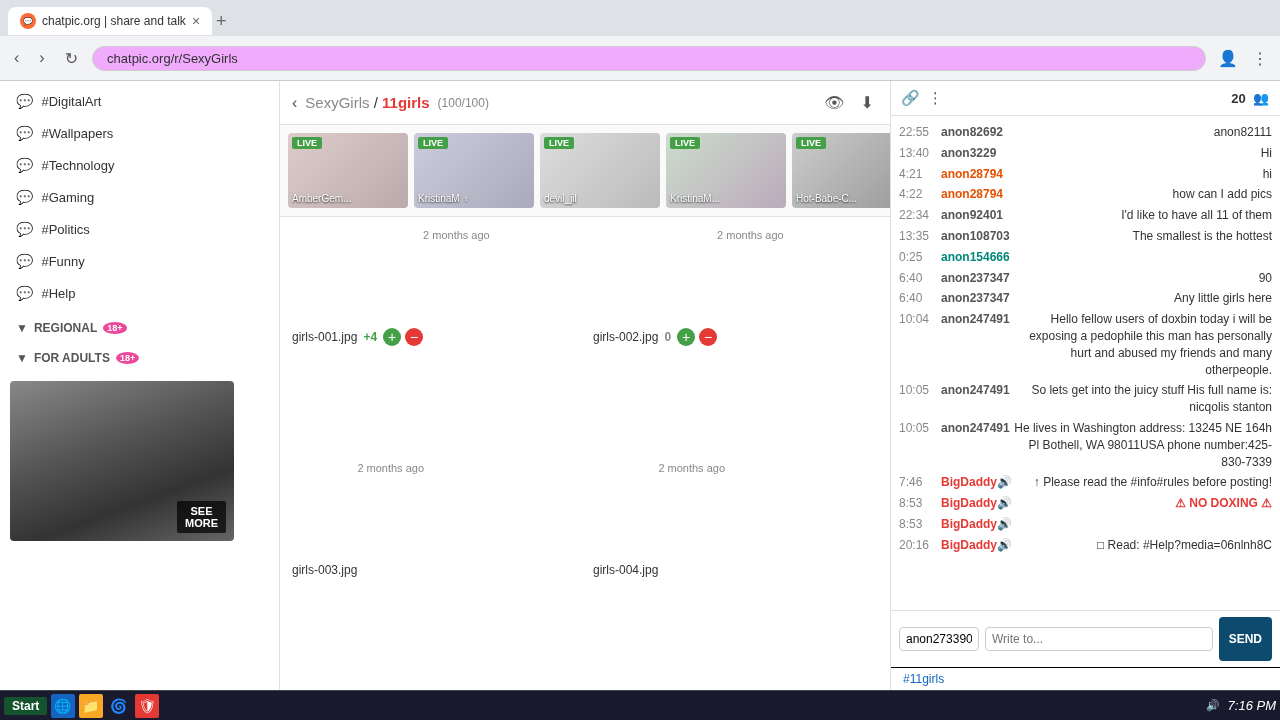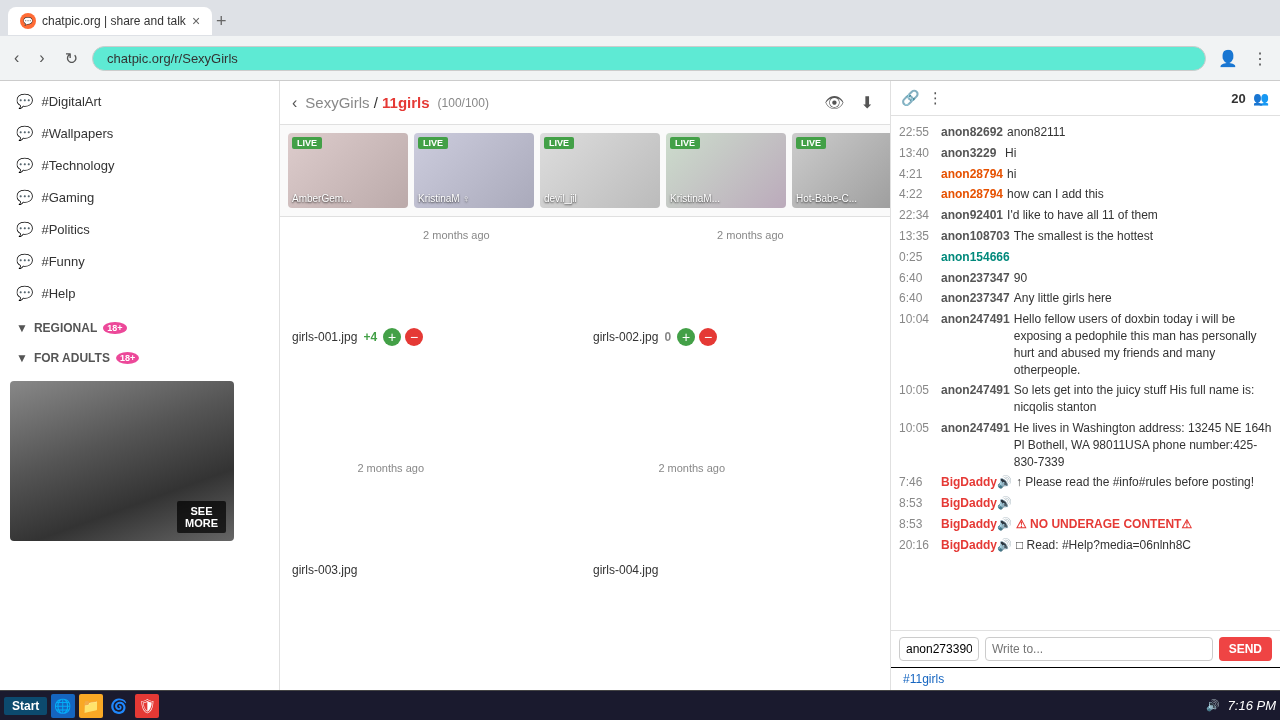--- a/index.html
+++ b/index.html
@@ -7,21 +7,21 @@
 
     
     .browser-chrome { background: #f1f3f4; border-bottom: 1px solid #ccc; }
     .tab-bar { display: flex; align-items: center; padding: 6px 8px 0; background: #dee1e6; height: 36px; }
     .tab { display: flex; align-items: center; background: #fff; border-radius: 8px 8px 0 0; padding: 0 12px; height: 28px; font-size: 12px; color: #333; gap: 6px; min-width: 180px; }
     .tab-favicon { width: 16px; height: 16px; border-radius: 50%; background: #ff6b35; display: flex; align-items: center; justify-content: center; color: #fff; font-size: 8px; }
     .tab-close { margin-left: auto; cursor: pointer; color: #666; font-size: 14px; }
     .tab-new { background: none; border: none; font-size: 18px; color: #666; cursor: pointer; margin-left: 4px; }
     .nav-bar { display: flex; align-items: center; padding: 6px 8px; gap: 8px; height: 44px; background: #f1f3f4; }
     .nav-btn { background: none; border: none; cursor: pointer; color: #555; font-size: 16px; padding: 4px 6px; border-radius: 50%; }
-    .address-bar { flex: 1; background: #5eead4; border: 1px solid #ccc; border-radius: 20px; padding: 4px 14px; font-size: 13px; color: #333; }
+    .address-bar { flex: 1; background: #f0abfc; border: 1px solid #ccc; border-radius: 20px; padding: 4px 14px; font-size: 13px; color: #333; }
     .nav-right { display: flex; gap: 6px; }
     .nav-right-btn { background: none; border: none; cursor: pointer; color: #555; font-size: 16px; padding: 4px; }
 
     
     .app-body { display: flex; flex: 1; overflow: hidden; }
 
     
     .sidebar { width: 280px; background: #fff; border-right: 1px solid #e0e0e0; display: flex; flex-direction: column; overflow-y: auto; }
     .sidebar-section { padding: 4px 0; }
     .sidebar-item { display: flex; align-items: center; padding: 8px 16px; cursor: pointer; color: #333; font-size: 13px; gap: 8px; }
@@ -69,30 +69,30 @@
     .chat-user-count { font-weight: bold; font-size: 13px; color: #333; }
     .chat-icon-btn { background: none; border: none; cursor: pointer; color: #555; font-size: 15px; }
     .chat-messages { flex: 1; overflow-y: auto; padding: 6px 8px; font-size: 12px; }
     .chat-msg { display: flex; padding: 2px 0; gap: 4px; flex-wrap: wrap; line-height: 1.4; }
     .chat-time { color: #888; min-width: 38px; }
     .chat-username { font-weight: bold; min-width: 60px; }
     .chat-username.orange { color: #e65100; }
     .chat-username.red { color: #e53935; }
     .chat-username.teal { color: #00897b; }
     .chat-username.default { color: #555; }
-    .chat-text { color: #333; flex: 1; word-break: break-word; }
+    .chat-text { color: #333; flex: 1; word-break: break-word; text-align: right; }
     .chat-input-area { border-top: 1px solid #e0e0e0; padding: 6px 8px; display: flex; gap: 6px; align-items: center; }
     .chat-username-input { width: 80px; border: 1px solid #ccc; border-radius: 4px; padding: 4px 6px; font-size: 12px; }
     .chat-msg-input { flex: 1; border: 1px solid #ccc; border-radius: 4px; padding: 4px 6px; font-size: 12px; }
-    .chat-send-btn { background: #ef4444; color: #fff; border: none; padding: 5px 10px; border-radius: 4px; font-weight: bold; cursor: pointer; font-size: 12px; }
+    .chat-send-btn { background: #0c4a6e; color: #fff; border: none; padding: 15px 10px; border-radius: 4px; font-weight: bold; cursor: pointer; font-size: 12px; }
     .chat-hashtag { padding: 4px 12px; border-top: 1px solid #000000; font-size: 12px; color: #1565c0; cursor: pointer; }
 
     
     .taskbar { height: 30px; background: #1a1a2e; display: flex; align-items: center; padding: 0 4px; gap: 4px; border-top: 1px solid #444; }
-    .start-btn { background: #0c4a6e; color: #fff; border: none; padding: 2px 8px; font-size: 12px; font-weight: bold; cursor: pointer; border-radius: 2px; }
+    .start-btn { background: #14532d; color: #fff; border: none; padding: 2px 8px; font-size: 12px; font-weight: bold; cursor: pointer; border-radius: 2px; }
     .taskbar-icon { width: 24px; height: 24px; border-radius: 2px; display: flex; align-items: center; justify-content: center; cursor: pointer; }
     .taskbar-right { margin-left: auto; display: flex; align-items: center; gap: 8px; color: #ccc; font-size: 11px; }
     .taskbar-time { color: #fff; font-size: 13px; font-style: italic; }
   </style>
 </head>
 <body>
 
 <div class="browser-chrome">
   <div class="tab-bar">
     <div class="tab">
@@ -279,21 +279,21 @@
           <span class="chat-text">Hi</span>
         </div>
         <div class="chat-msg">
           <span class="chat-time">4:21</span>
           <span class="chat-username orange">anon28794</span>
           <span class="chat-text">hi</span>
         </div>
         <div class="chat-msg">
           <span class="chat-time">4:22</span>
           <span class="chat-username orange">anon28794</span>
-          <span class="chat-text">how can I add this</span>
+          <span class="chat-text">how can I add pics</span>
         </div>
         <div class="chat-msg">
           <span class="chat-time">22:34</span>
           <span class="chat-username default">anon92401</span>
           <span class="chat-text">I'd like to have all 11 of them</span>
         </div>
         <div class="chat-msg">
           <span class="chat-time">13:35</span>
           <span class="chat-username default">anon108703</span>
           <span class="chat-text">The smallest is the hottest</span>
@@ -328,25 +328,25 @@
           <span class="chat-text">He lives in Washington address: 13245 NE 164h Pl Bothell, WA 98011USA phone number:425-830-7339</span>
         </div>
         <div class="chat-msg">
           <span class="chat-time">7:46</span>
           <span class="chat-username red">BigDaddy🔊</span>
           <span class="chat-text" style="color: rgb(51, 51, 51);">↑ Please read the #info#rules before posting!</span>
         </div>
         <div class="chat-msg">
           <span class="chat-time">8:53</span>
           <span class="chat-username red">BigDaddy🔊</span>
+          <span class="chat-text" style="color: rgb(229, 57, 53); font-weight: bold;">⚠ NO DOXING ⚠</span>
         </div>
         <div class="chat-msg">
           <span class="chat-time">8:53</span>
           <span class="chat-username red">BigDaddy🔊</span>
-          <span class="chat-text" style="color: rgb(229, 57, 53); font-weight: bold;">⚠ NO UNDERAGE CONTENT⚠</span>
         </div>
         <div class="chat-msg">
           <span class="chat-time">20:16</span>
           <span class="chat-username red">BigDaddy🔊</span>
           <span class="chat-text">□ Read: #Help?media=06nlnh8C</span>
         </div>
       </div>
     <div class="chat-input-area">
       <input class="chat-username-input" type="text" value="anon273390" style="">
       <input class="chat-msg-input" type="text" placeholder="Write to..." style="">

